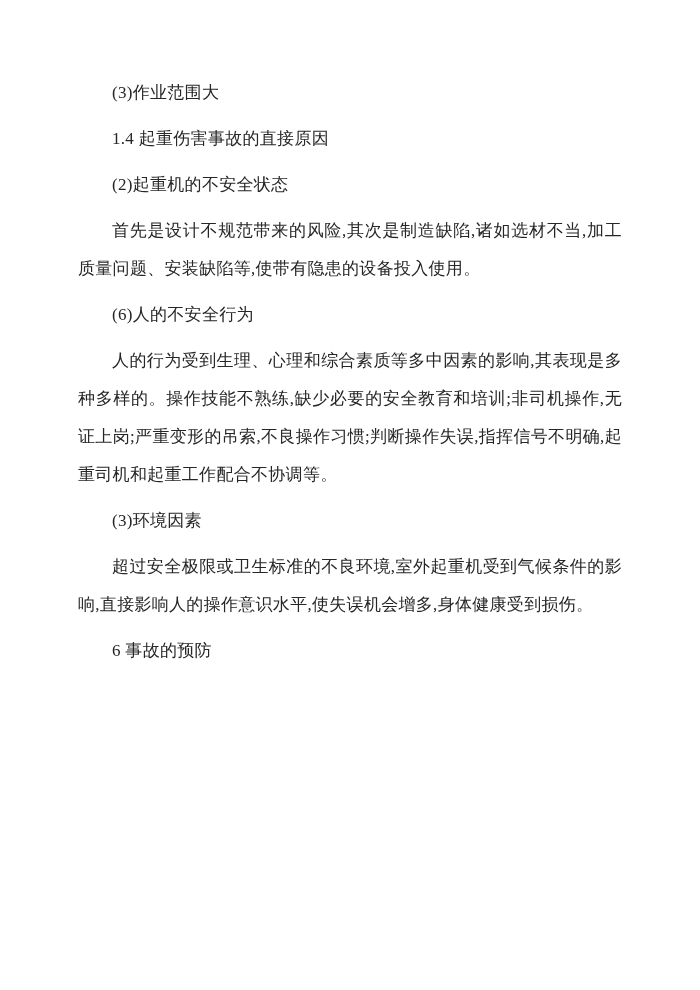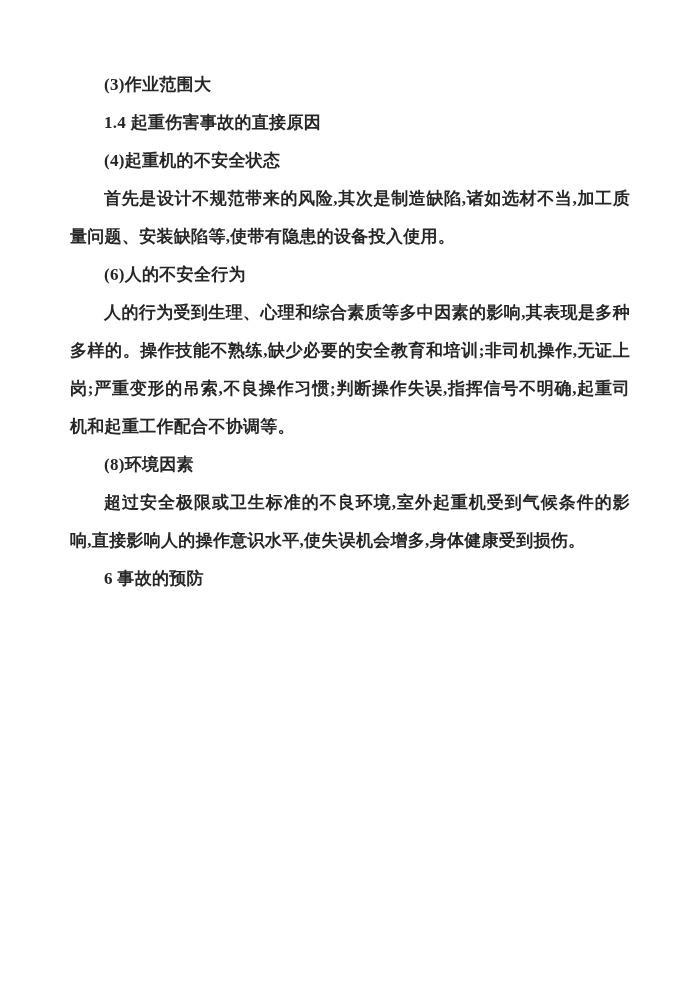--- a/index.html
+++ b/index.html
@@ -13,38 +13,37 @@
     height: 990px;
     box-sizing: border-box;
     background: #ffffff;
     padding: 66px 70px 0 70px;
     font-family: "Liberation Serif", "DejaVu Serif", serif;
     font-size: 17px;
     color: #262626;
     overflow: hidden;
   }
   .doc-block {
-    margin: 0;
+    margin: 8px;
     line-height: 38px;
     text-indent: 2em;
     text-align: justify;
     letter-spacing: 0.3px;
     word-break: break-all;
-    font-weight: bold;
   }
   .doc-block.single {
     text-align: left;
   }
 </style>
 </head>
 <body>
 
 <div class="page">
   <p class="doc-block single">(3)作业范围大</p>
   <p class="doc-block single">1.4 起重伤害事故的直接原因</p>
-  <p class="doc-block single">(4)起重机的不安全状态</p>
+  <p class="doc-block single">(2)起重机的不安全状态</p>
   <p class="doc-block">首先是设计不规范带来的风险,其次是制造缺陷,诸如选材不当,加工质量问题、安装缺陷等,使带有隐患的设备投入使用。</p>
   <p class="doc-block single">(6)人的不安全行为</p>
   <p class="doc-block">人的行为受到生理、心理和综合素质等多中因素的影响,其表现是多种多样的。操作技能不熟练,缺少必要的安全教育和培训;非司机操作,无证上岗;严重变形的吊索,不良操作习惯;判断操作失误,指挥信号不明确,起重司机和起重工作配合不协调等。</p>
-  <p class="doc-block single">(8)环境因素</p>
+  <p class="doc-block single">(3)环境因素</p>
   <p class="doc-block">超过安全极限或卫生标准的不良环境,室外起重机受到气候条件的影响,直接影响人的操作意识水平,使失误机会增多,身体健康受到损伤。</p>
   <p class="doc-block single">6 事故的预防</p>
 </div>
 
 </body></html>

